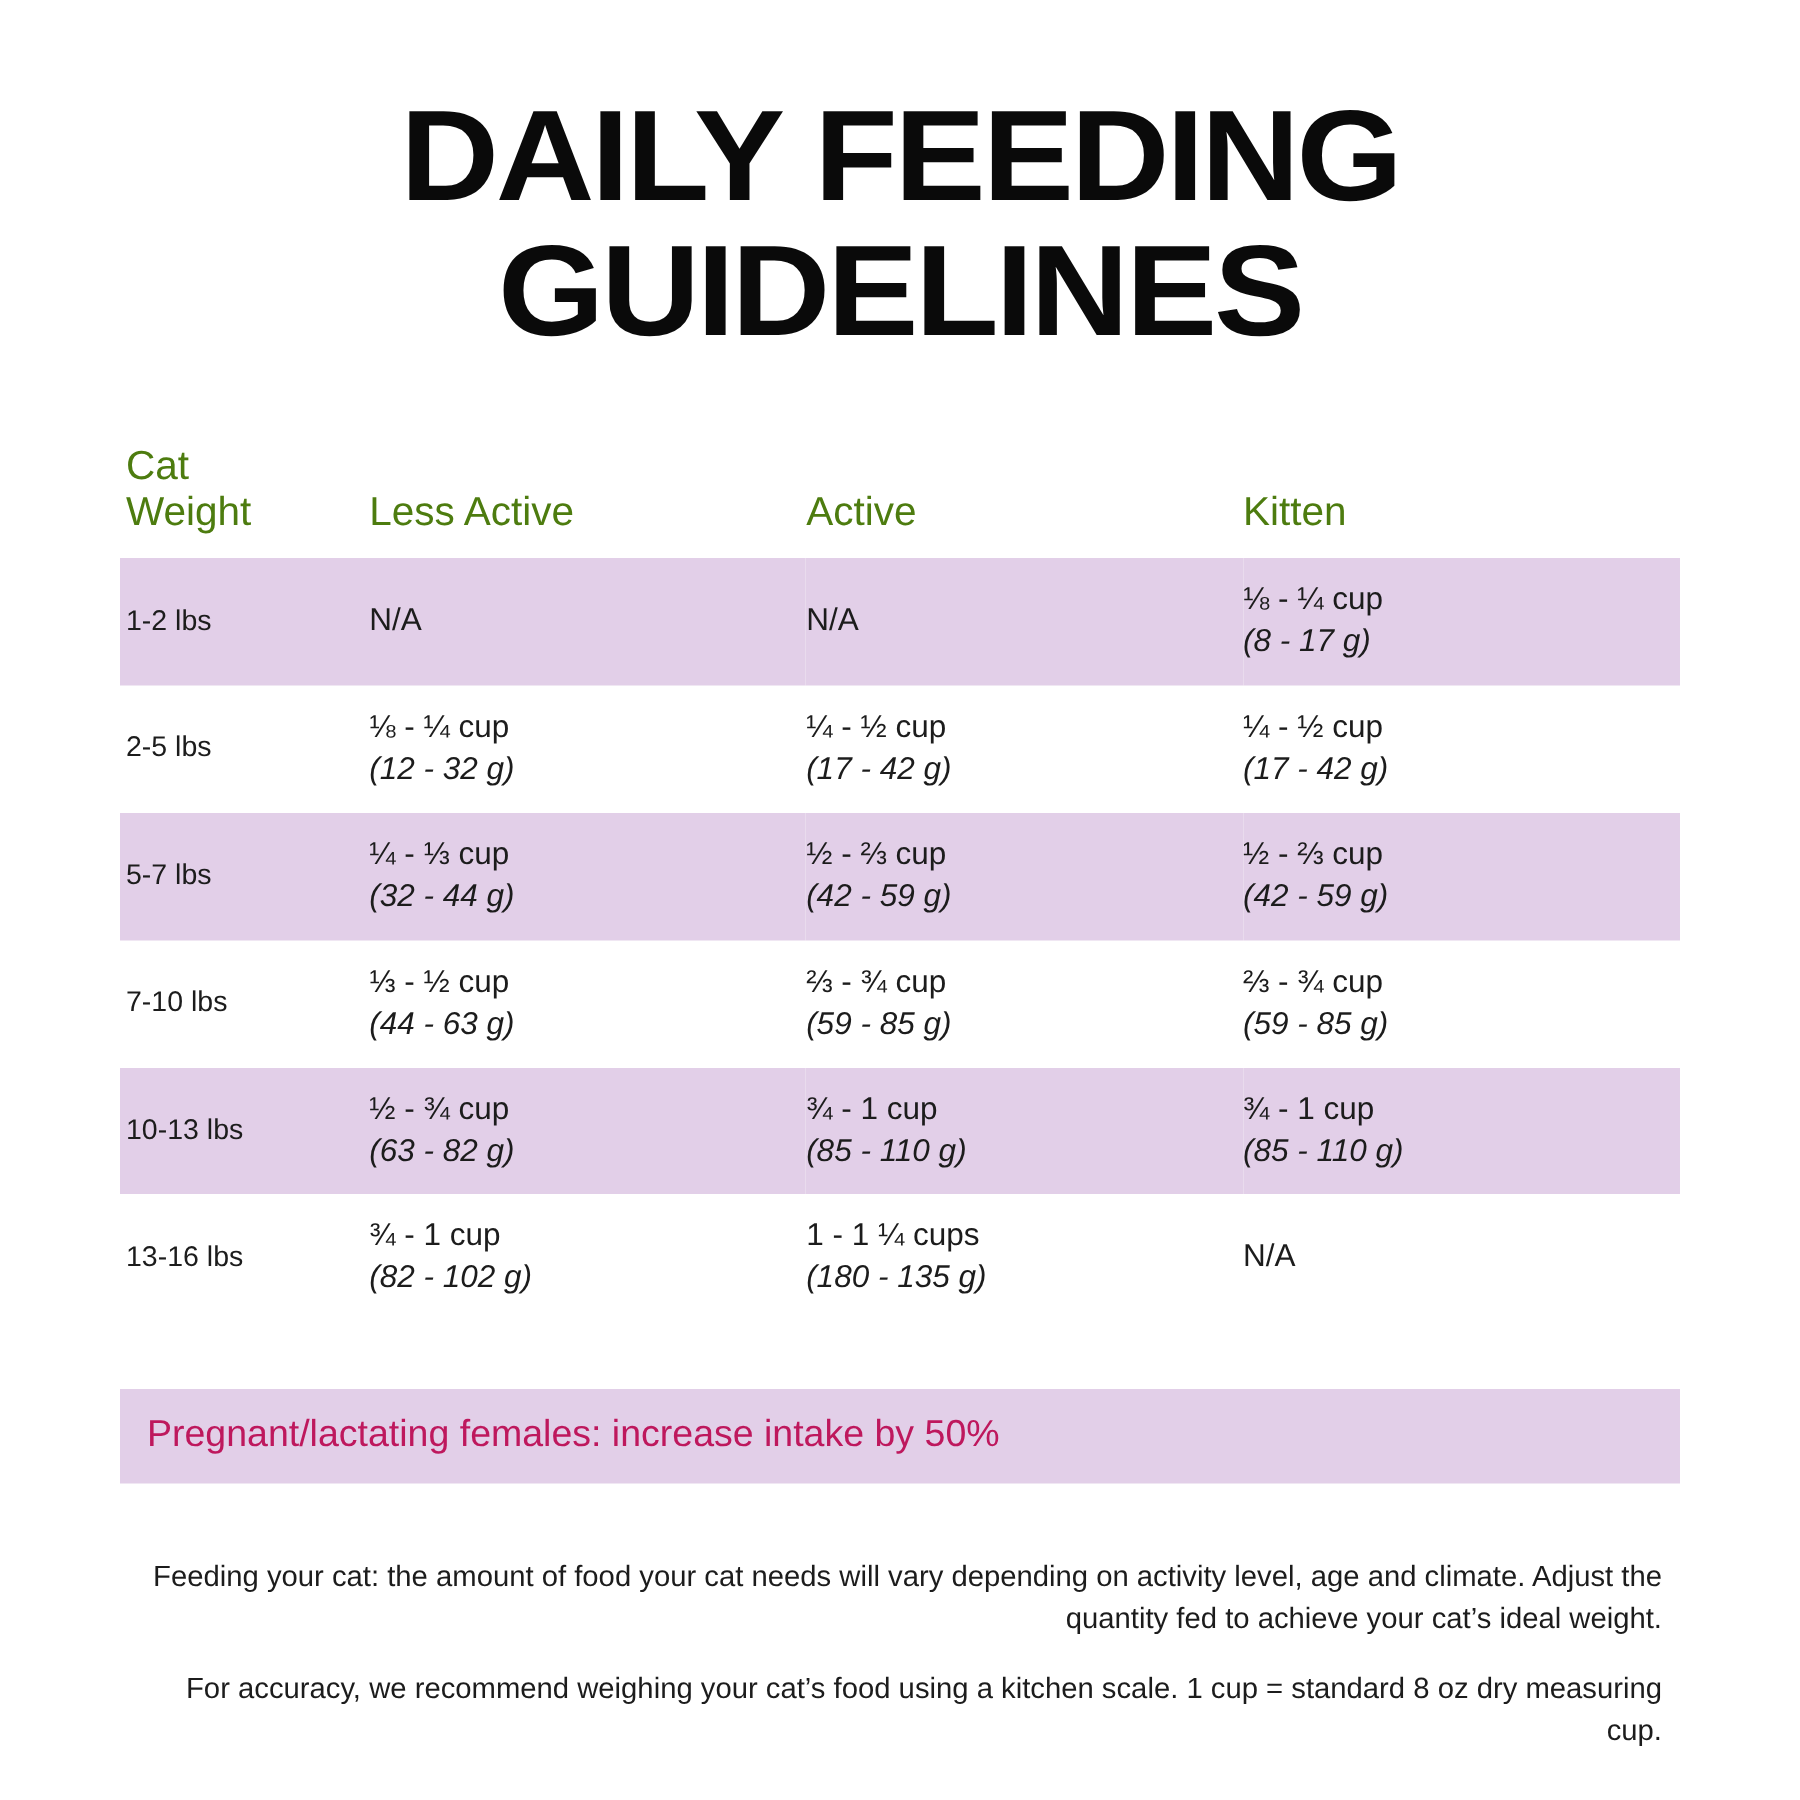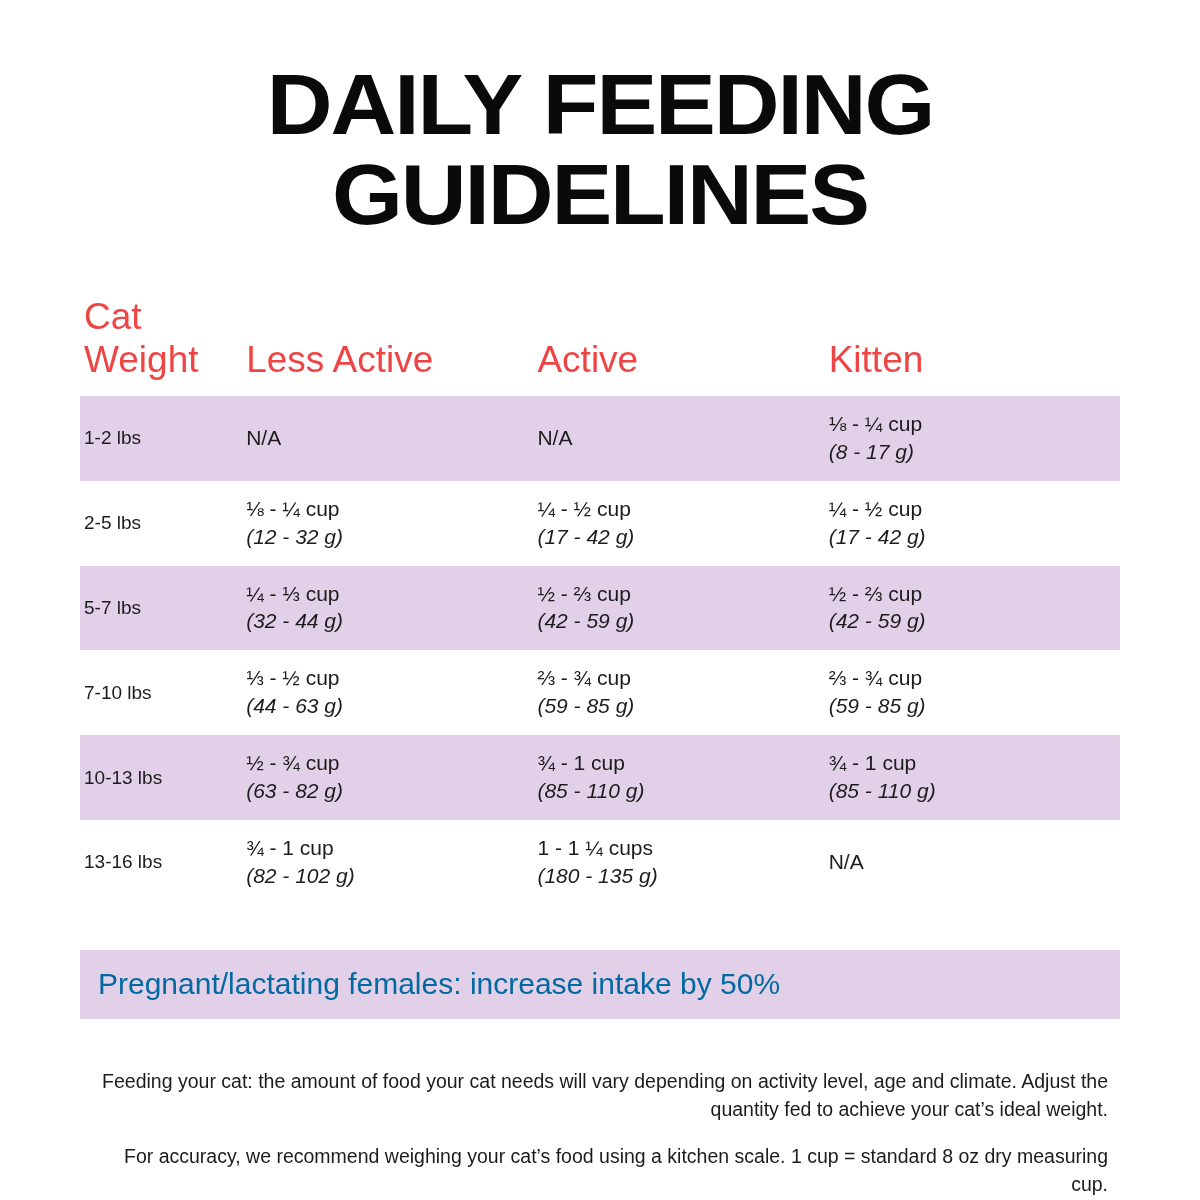--- a/index.html
+++ b/index.html
@@ -51,22 +51,22 @@
     width: 100%;
     border-collapse: collapse;
     table-layout: fixed;
   }
   table.feeding col.c-weight { width: 166px; }
   table.feeding col.c-col    { width: 291px; }
 
   table.feeding thead th {
     text-align: left;
     font-weight: 400;
-    font-size: 37px;
-    color: #ef4444;
+    font-size: 27px;
+    color: #4d7c0f;
     padding: 0 0 14px 0;
     vertical-align: bottom;
     line-height: 1.18;
   }
   table.feeding thead th.weight-head {
     padding-left: 4px;
   }
   table.feeding thead th span.h2 {
     display: block;
   }
@@ -95,22 +95,22 @@
   table.feeding tbody td.na {
     font-size: 21px;
   }
 
   .note-row td {
     background: #e2cfe8;
     padding: 22px 0 23px 0;
   }
   .note-row .note-text {
     padding-left: 18px;
-    font-size: 30px;
-    color: #0369a1;
+    font-size: 25px;
+    color: #be185d;
   }
 
   
   .footnotes {
     margin: 0 auto;
     width: 1040px;
     padding-top: 30px;
     padding-left: 18px;
     box-sizing: border-box;
   }

